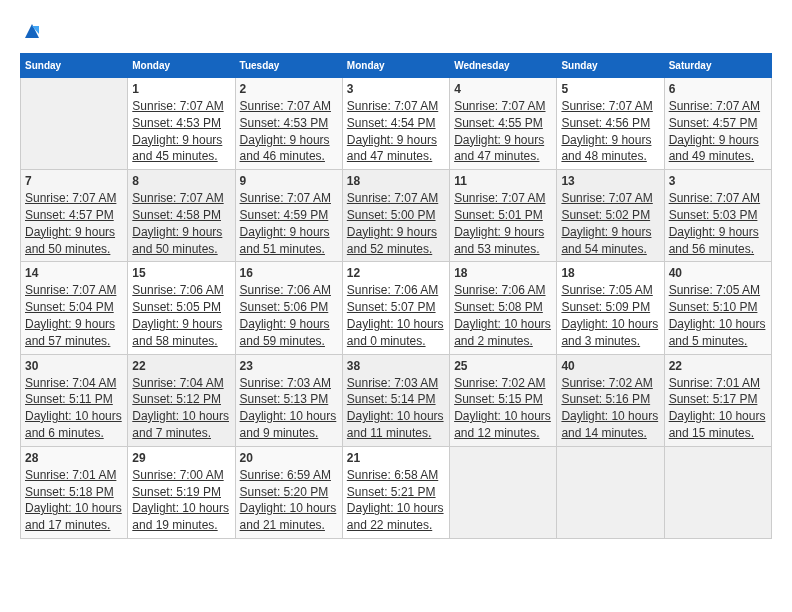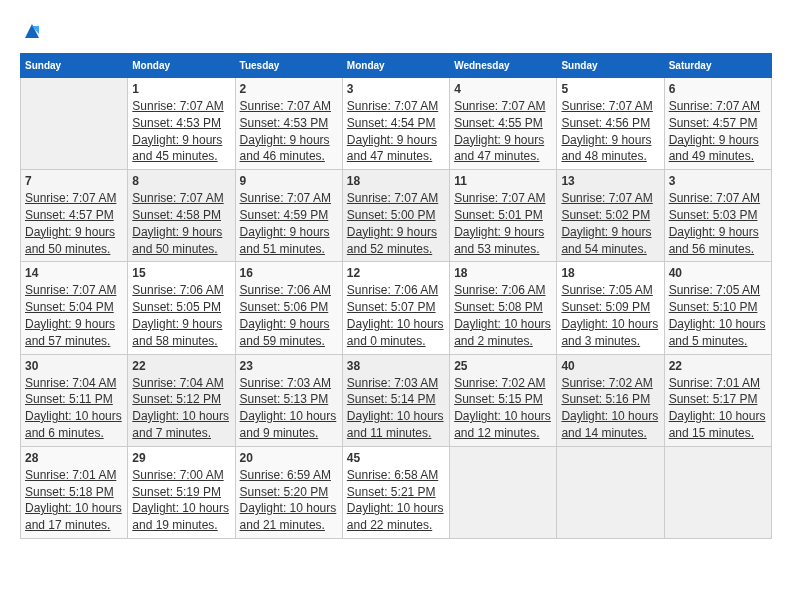--- a/index.html
+++ b/index.html
@@ -338,21 +338,21 @@
 and 19 minutes.</div>
         </td>
         <td>
           <div class="day-number">20</div>
           <div class="day-info" style="white-space: pre-line;">Sunrise: 6:59 AM
 Sunset: 5:20 PM
 Daylight: 10 hours
 and 21 minutes.</div>
         </td>
         <td>
-          <div class="day-number">45</div>
+          <div class="day-number">21</div>
           <div class="day-info" style="white-space: pre-line;">Sunrise: 6:58 AM
 Sunset: 5:21 PM
 Daylight: 10 hours
 and 22 minutes.</div>
         </td>
         <td class="empty-cell" style="background: rgb(240, 240, 240);"></td>
         <td class="empty-cell" style="background: rgb(240, 240, 240);"></td>
         <td class="empty-cell" style="background: rgb(240, 240, 240);"></td>
       </tr>
     </tbody>

